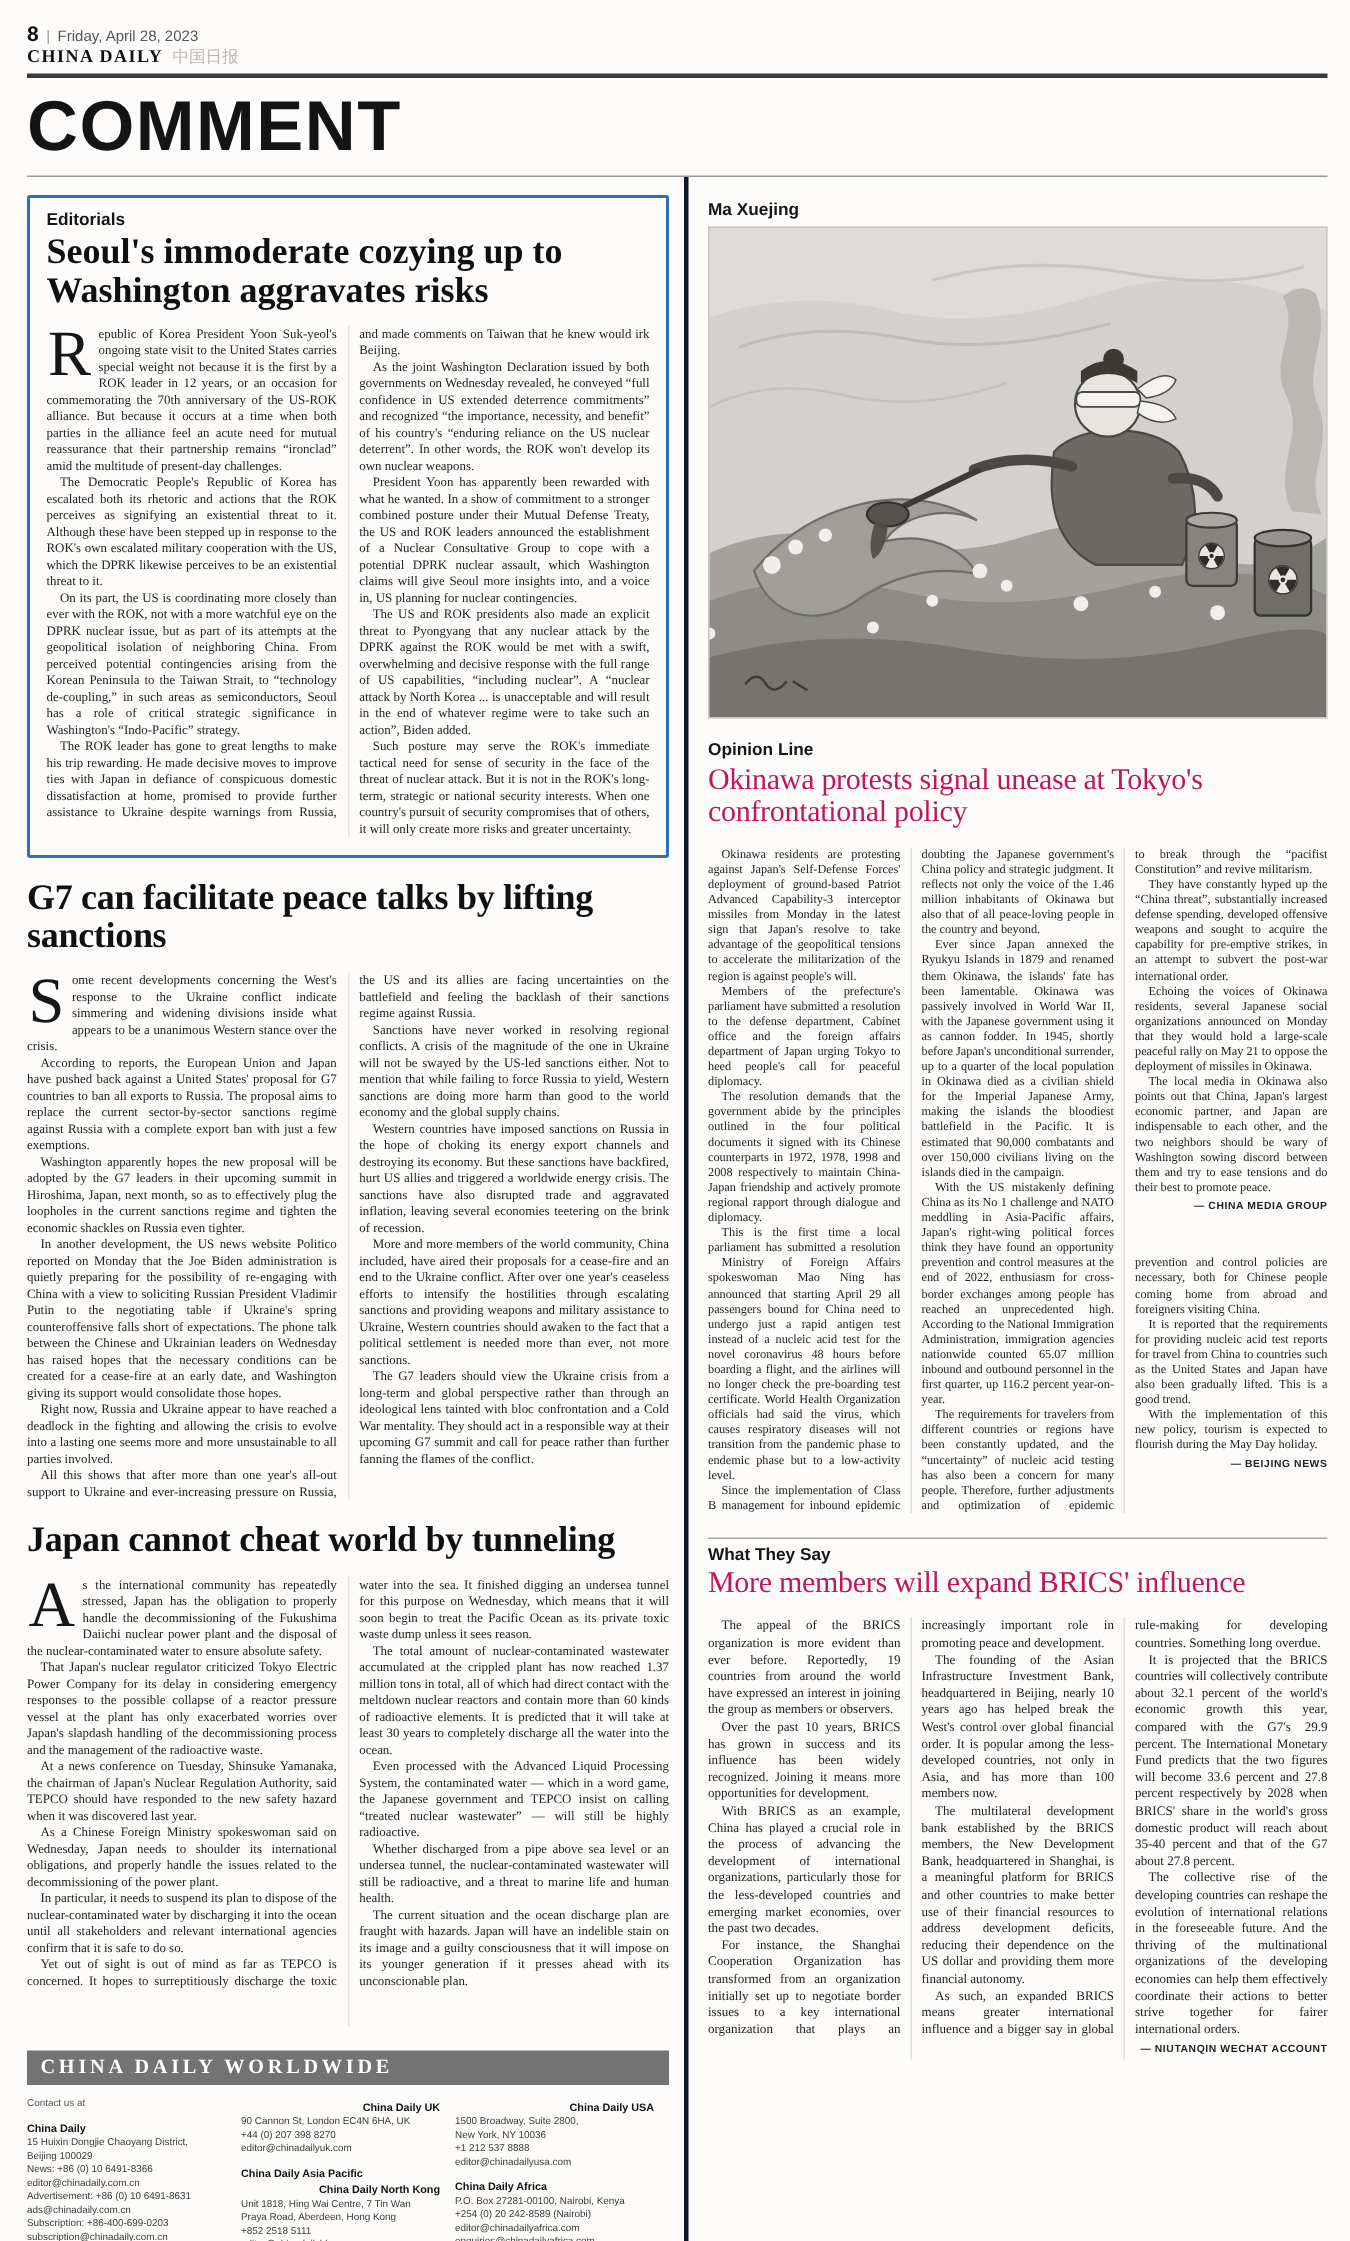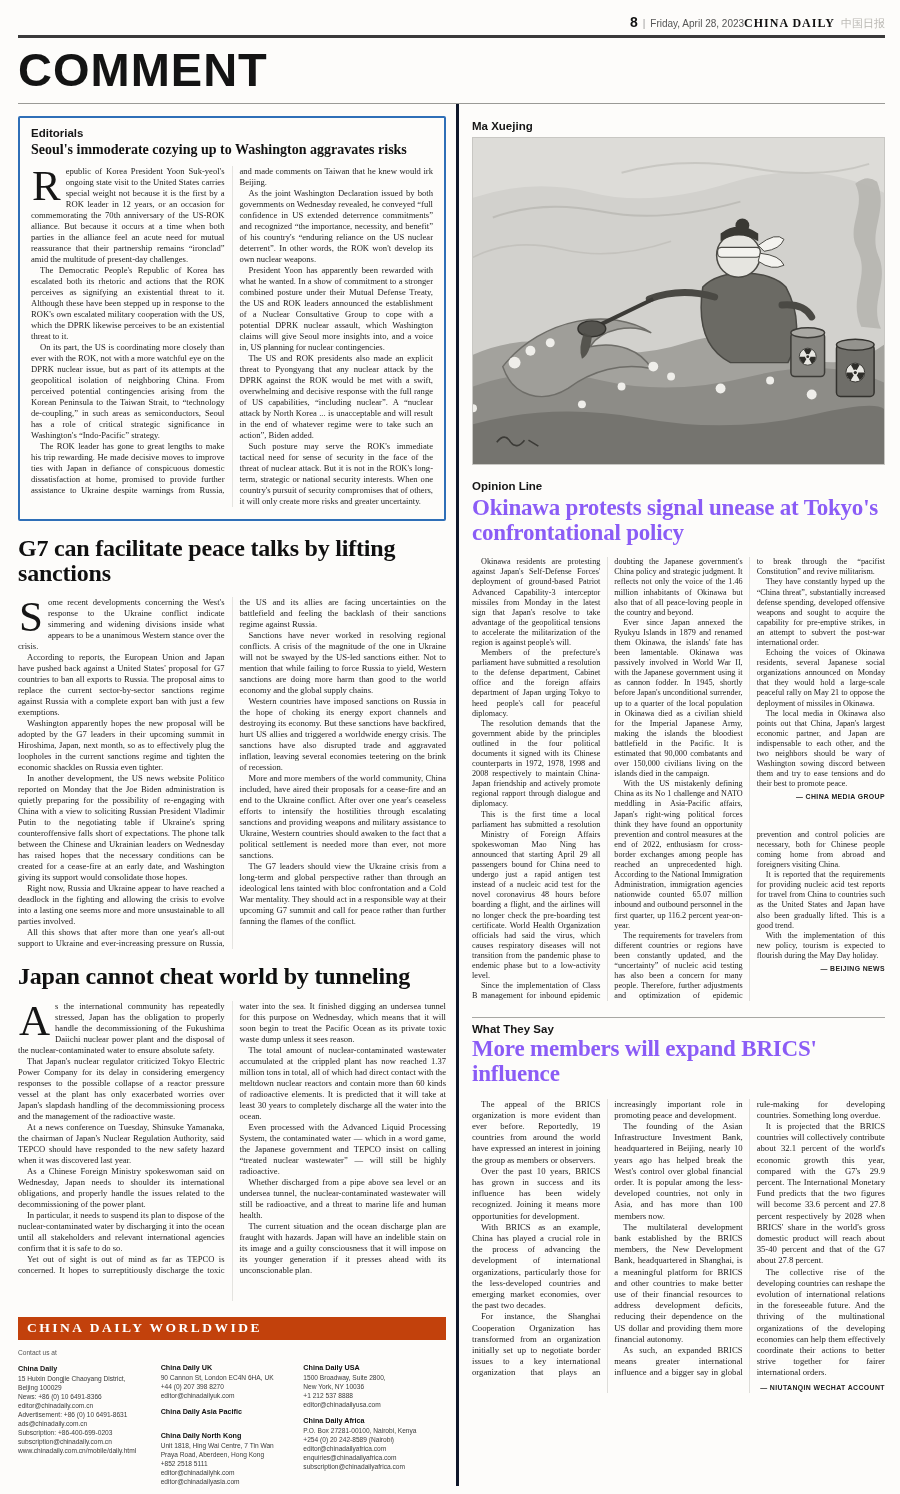--- a/index.html
+++ b/index.html
@@ -1,39 +1,39 @@
 <!DOCTYPE html>
 <html lang="en"><head>
 <meta charset="utf-8">
 <style>
   html,body{margin:0;padding:0;background:#e9e8e4;}
   .page{position:relative;width:900px;height:1494px;margin:0 auto;background:#fdfcfa;
         font-family:"Liberation Serif",serif;color:#1d1d1d;overflow:hidden;box-sizing:border-box;
         padding:14px 15px 0 18px;}
   
-  .hdr{display:flex;justify-content:flex-end;align-items:baseline;font-family:"Liberation Sans",sans-serif;}
+  .hdr{display:flex;justify-content:center;align-items:baseline;font-family:"Liberation Sans",sans-serif;flex-direction:column;}
   .hdr-left{font-size:10px;color:#555;}
   .pnum{font-size:14px;font-weight:bold;color:#111;}
   .pipe{margin:0 5px;color:#999;}
   .hdr-right{font-size:12px;}
   .masthead{font-family:"Liberation Serif",serif;font-weight:bold;letter-spacing:1px;color:#111;}
   .masthead-cn{color:#b9b7b2;font-size:11px;margin-left:6px;}
   .toprule{border-top:3px solid #3a3a3a;margin-top:4px;}
   .section-title{font-family:Liberation Sans, sans-serif;font-size:47px;font-weight:bold;
                  letter-spacing:1px;margin:4px 0 6px;color:#141414;}
   .section-rule{border-top:1px solid #9a9a96;}
   
   .content{display:flex;align-items:flex-start;}
   .col-left{width:428px;flex:0 0 428px;padding-right:10px;border-right:3px solid #0f172a;}
   .col-right{flex:1;padding-left:13px;min-width:0;}
   
   .kicker{font-family:"Liberation Sans",sans-serif;font-weight:bold;font-size:11.5px;color:#161616;}
-  .ed-headline{font-size:14px;line-height:1.08;font-weight:bold;margin:3px 0 9px;color:#101010;}
+  .ed-headline{font-size:24px;line-height:1.08;font-weight:bold;margin:3px 0 9px;color:#101010;}
   .left-headline{font-size:24px;line-height:1.05;font-weight:bold;margin:15px 0 11px;color:#101010;letter-spacing:-0.2px;}
-  .right-headline{font-size:23px;line-height:1.07;font-weight:bold;margin:2px 0 12px;color:#8b5cf6;letter-spacing:-0.2px;}
+  .right-headline{font-size:20px;line-height:1.07;font-weight:normal;margin:2px 0 12px;color:#be185d;letter-spacing:-0.2px;}
   
   .body{text-align:justify;color:#222;hyphens:auto;-webkit-hyphens:auto;}
   .body p{margin:0;text-indent:9px;}
   .body p.first{text-indent:0;}
   .cols2{column-count:2;column-gap:15px;column-rule:1px solid #e4e3df;font-size:8.6px;line-height:11px;}
   .cols3{column-count:3;column-gap:14px;column-rule:1px solid #deddd9;font-size:8.2px;line-height:10.1px;}
   .brics-body{font-size:8.7px;line-height:11.2px;}
   .dropcap{float:left;font-size:43px;line-height:34px;padding:3px 5px 0 1px;color:#161616;}
   .credit{font-family:"Liberation Sans",sans-serif;font-weight:bold;font-size:6.9px;letter-spacing:.4px;
           text-align:right;text-indent:0 !important;margin-top:3px !important;color:#222;}
@@ -46,27 +46,27 @@
   .virus-body{min-height:148px;}
   .virus-headline{margin-top:22px;}
   .wts-rule{border-top:1px solid #a8a7a3;margin:16px 0 5px;}
   
   .artist{margin:16px 0 5px;}
   .cartoon{width:100%;height:328px;border:1px solid #c8c7c3;background:#d7d6d2;box-sizing:border-box;}
   .cartoon svg{display:block;width:100%;height:100%;}
   .op-kicker{margin:15px 0 4px;}
   
   .wfooter{margin-top:16px;}
-  .fbar{background:#c2410c;color:#fff;font-family:"Liberation Serif",serif;font-weight:bold;
+  .fbar{background:#737373;color:#fff;font-family:"Liberation Serif",serif;font-weight:bold;
         font-size:13.5px;letter-spacing:2.5px;padding:3px 9px 4px;}
   .fcols{display:flex;margin-top:8px;font-family:"Liberation Sans",sans-serif;font-size:6.6px;
          line-height:9px;color:#3a3a3a;}
   .fcol{flex:1;padding-right:10px;}
   .fcol h4{margin:7px 0 1px;font-size:7.2px;color:#111;}
-  .fcol h4.tight{margin-top:15px;}
+  .fcol h4.tight{margin-top:2px;text-align:right;}
   .fcol .contact{margin:0 0 2px;color:#555;}
   .fcol p{margin:0;}
 </style>
 </head>
 <body>
 
 <div class="page">
 
   <header class="hdr">
     <div class="hdr-left">

